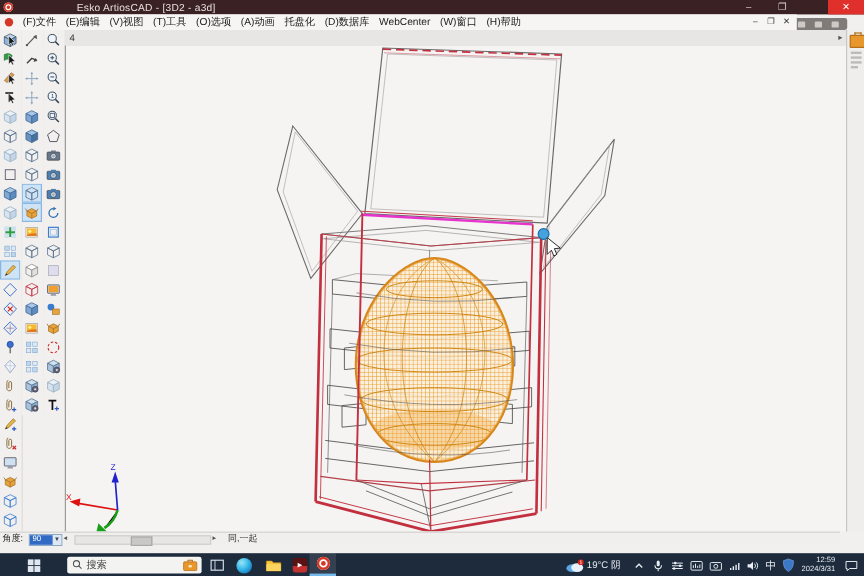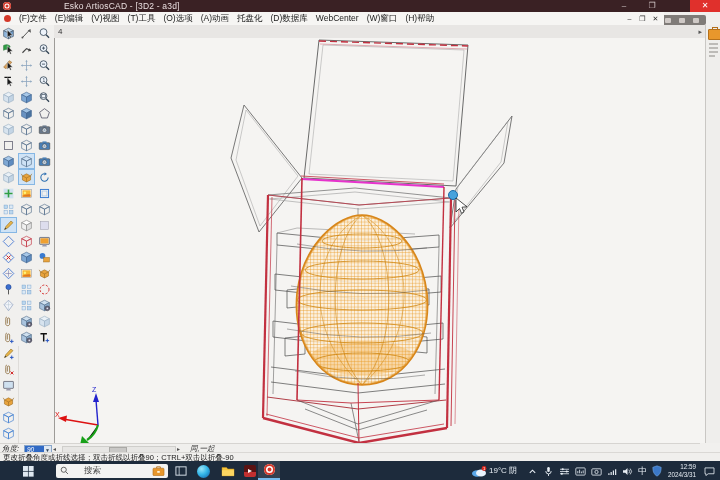--- a/index.html
+++ b/index.html
@@ -50,38 +50,38 @@
   #canvas{left:54px;top:38px;width:651px;height:405px;background:#f5f4f2;border-left:1px solid #9d9b98;}
   
   #rightstrip{left:705px;top:25px;width:15px;height:418px;background:#efeeec;border-left:1px solid #c9c7c4;}
   #rightstrip .brief{position:absolute;left:2px;top:4px;width:11px;height:9px;background:#e8972c;
     border:1px solid #b5701a;border-radius:1px;}
   #rightstrip .brief:before{content:"";position:absolute;left:3px;top:-3px;width:4px;height:2px;
     border:1px solid #b5701a;border-bottom:none;}
   #rightstrip .tinyline{position:absolute;left:3px;width:9px;height:1.5px;background:#bdbbb8;}
   
   #foldbar{left:0;top:443px;width:700px;height:9px;background:#f0efed;border-top:1px solid #d6d4d1;
-    font-size:7.5px;color:#222;font-style:italic;}
+    font-size:7.5px;color:#222;}
   #angle-label{position:absolute;left:2px;top:0;line-height:9px;}
   #angle-combo{position:absolute;left:24px;top:0.5px;width:26px;height:8px;background:#fff;
     border:1px solid #8aa6c8;display:flex;}
   #angle-value{flex:1;background:#316ac5;color:#fff;font-size:6.5px;line-height:8px;padding-left:2px;}
   #angle-drop{width:7px;background:#dfe8f2;font-size:5px;line-height:8px;text-align:center;color:#345;}
   .fold-arrow{position:absolute;top:1px;font-size:6px;line-height:8px;color:#555;}
   #fold-track{position:absolute;left:62px;top:1.5px;width:112px;height:6px;background:#e7e6e4;
     border:1px solid #cfcecb;}
   #fold-thumb{position:absolute;left:46px;top:0;width:16px;height:6px;background:#c9c8c6;border:1px solid #aaa9a6;}
   #fold-extra{position:absolute;left:190px;top:0;line-height:9px;color:#333;text-align:center;}
   
   #statusbar{left:0;top:452px;width:720px;height:9px;background:#f0efed;border-top:1px solid #dad8d5;}
   #status-text{position:absolute;left:3px;top:0;font-size:7.5px;line-height:9px;color:#1a1a1a;white-space:nowrap;}
   
   #taskbar{left:0;top:461px;width:720px;height:19px;background:#1d2b3c;}
   .tb{position:absolute;display:flex;align-items:center;justify-content:center;}
-  #tb-search{left:56px;top:2.5px;width:112px;height:14px;background:#f3f3f2;border-radius:2px;gap:12px;}
+  #tb-search{left:56px;top:2.5px;width:112px;height:14px;background:#f3f3f2;border-radius:2px;}
   #tb-search .ph{font-size:8.5px;color:#444;margin-left:3px;flex:1;text-align:left;}
   #tb-app-slot{left:258px;top:0;width:22px;height:19px;background:rgba(255,255,255,.10);
     border-bottom:2px solid #76b9ed;box-sizing:border-box;}
   .tray-glyph{color:#e8eef4;font-size:8px;}
   #tb-clock{right:24px;top:2px;width:44px;text-align:right;color:#e8eef4;font-size:6.3px;line-height:7.5px;}
   #tb-weather-text{left:489px;top:4px;color:#e8eef4;font-size:8px;}
 </style>
 </head>
 <body>
 
@@ -731,23 +731,20 @@
       <span id="angle-drop">▼</span>
     </span>
     <span class="fold-arrow" style="left:53px;">◂</span>
     <span id="fold-track">
       <span id="fold-thumb"></span>
     </span>
     <span class="fold-arrow" style="left:177px;">▸</span>
     <span id="fold-extra">同,一起</span>
   </div>
 
-  <div class="abs" id="statusbar">
-    <span id="status-text">更改折叠角度或折线选择；双击折线以折叠90；CTRL+双击以折叠-90</span>
-  </div>
 
   <div class="abs" id="taskbar">
     <div class="tb" style="left:22px;top:4px;width:12px;height:12px;">
       <svg viewBox="0 0 12 12" width="11" height="11">
         <rect x="0" y="0" width="5.4" height="5.4" fill="#dfe8f0"></rect>
           <rect x="6.2" y="0" width="5.4" height="5.4" fill="#dfe8f0"></rect>
         <rect x="0" y="6.2" width="5.4" height="5.4" fill="#dfe8f0"></rect>
           <rect x="6.2" y="6.2" width="5.4" height="5.4" fill="#dfe8f0"></rect>
       </svg>
     </div>

